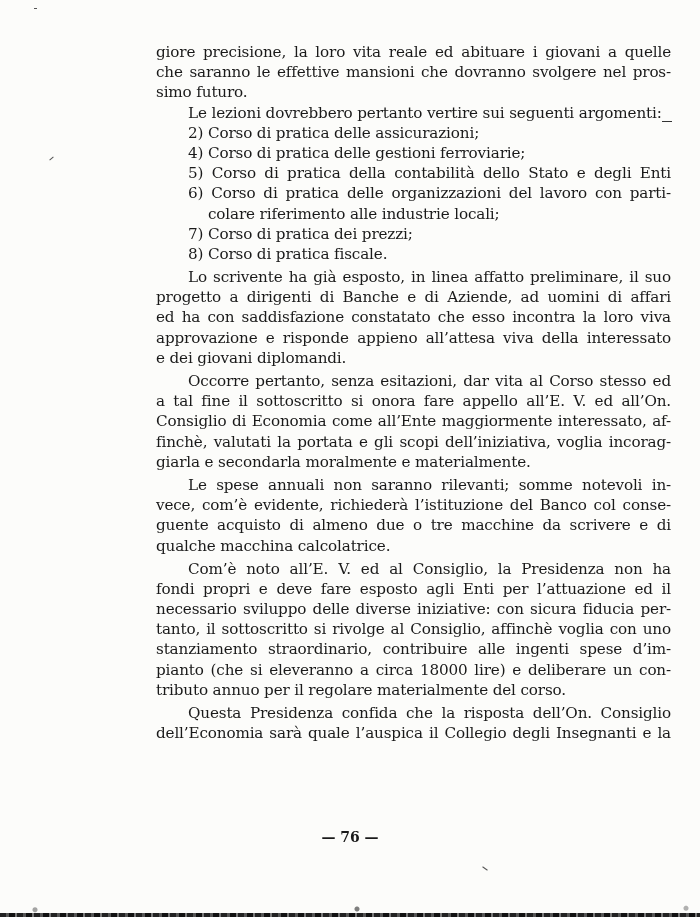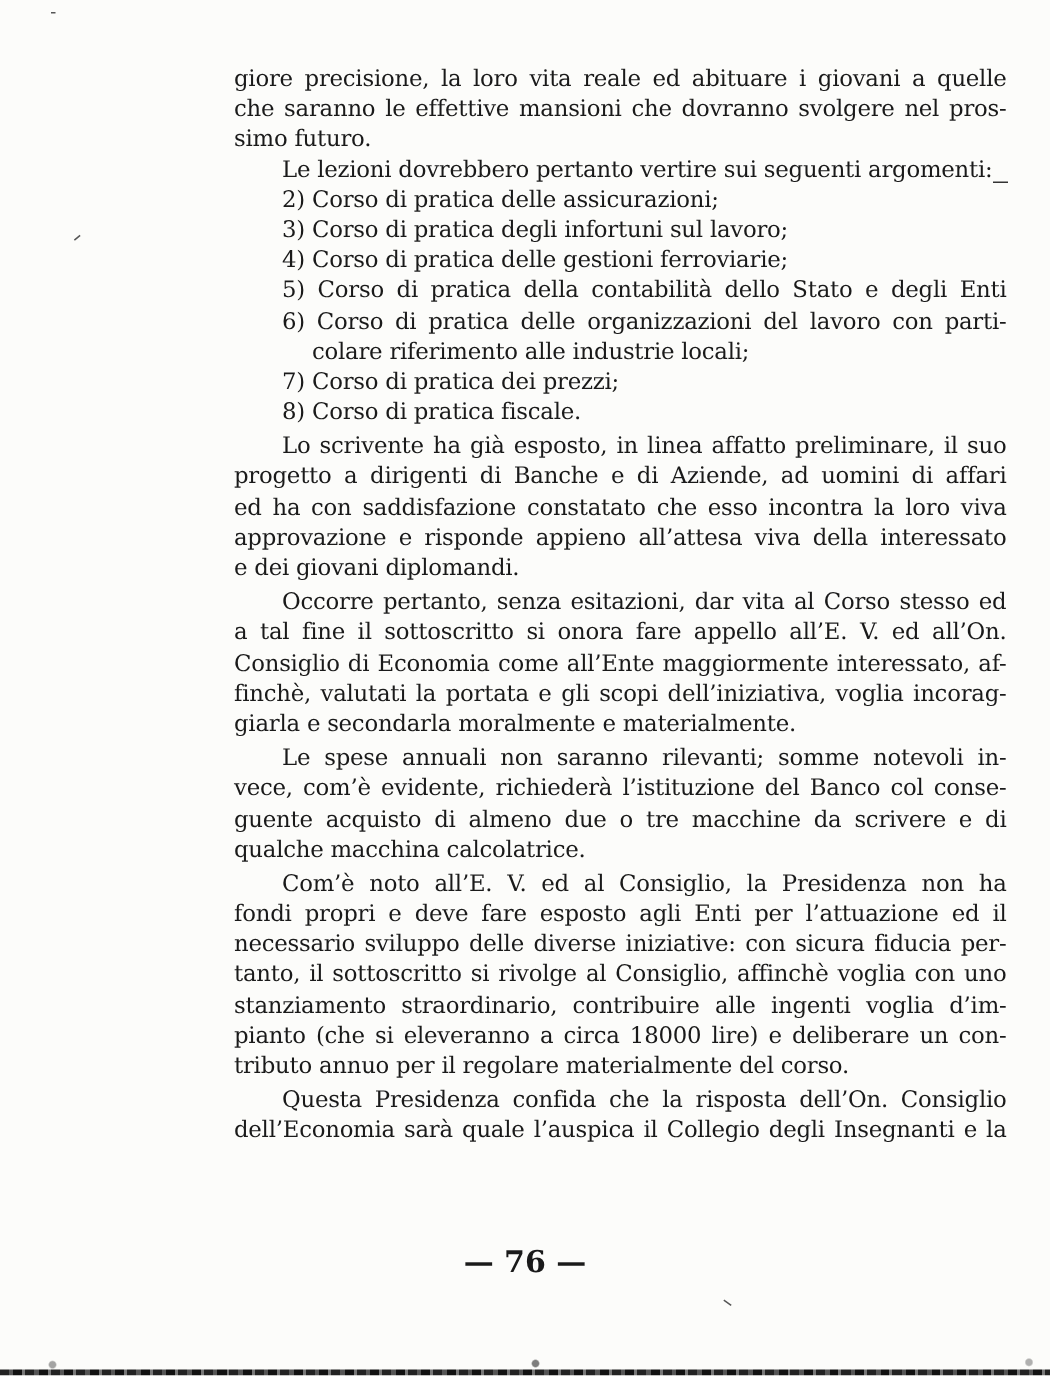--- a/index.html
+++ b/index.html
@@ -16,21 +16,21 @@
     letter-spacing: -0.15px;
   }
   .line.last { text-align-last: left; }
   .indent { padding-left: 32px; }
   .item { padding-left: 32px; text-align-last: left; }
   .item.cont { padding-left: 52px; }
   .item.wrap { text-align-last: justify; }
   .gap { height: 3px; }
   .pagenum {
     position: absolute; top: 829px; left: 0; width: 700px; text-align: center;
-    font-size: 20px; font-weight: bold;
+    font-size: 14px; font-weight: bold;
   }
   .dash-mark { position: absolute; left: 662px; top: 121px; width: 10px; height: 1px; background: #333; }
   .speck { position: absolute; background: #555; }
   .bottom-edge {
     position: absolute; left: 0; bottom: 0; width: 700px; height: 4px;
     background: repeating-linear-gradient(90deg, #222 0 6px, #555 6px 9px, #111 9px 15px, #777 15px 17px);
   }
   .bottom-fuzz {
     position: absolute; left: 0; bottom: 4px; width: 700px; height: 8px;
     background: radial-gradient(circle at 5% 60%, rgba(0,0,0,.35) 0 2px, transparent 3px),
@@ -46,21 +46,20 @@
     <div class="line">giore precisione, la loro vita reale ed abituare i giovani a quelle</div>
     <div class="line">che saranno le effettive mansioni che dovranno svolgere nel pros-</div>
     <div class="line last">simo futuro.</div>
   </div>
   <div>
     <div class="line last indent">Le lezioni dovrebbero pertanto vertire sui seguenti argomenti:</div>
   </div>
 
   <div>
     <div class="line item"><span>2)</span> <span>Corso di pratica delle assicurazioni;</span></div>
-    <div class="line item"><span>3)</span> <span>Corso di pratica degli infortuni sul lavoro;</span></div>
     <div class="line item"><span>4)</span> <span>Corso di pratica delle gestioni ferroviarie;</span></div>
     <div class="line item wrap"><span>5)</span> <span>Corso di pratica della contabilità dello Stato e degli Enti</span></div>
     <div class="line item wrap"><span>6)</span> <span>Corso di pratica delle organizzazioni del lavoro con parti-</span></div>
     <div class="line item cont">colare riferimento alle industrie locali;</div>
     <div class="line item"><span>7)</span> <span>Corso di pratica dei prezzi;</span></div>
     <div class="line item"><span>8)</span> <span>Corso di pratica fiscale.</span></div>
   </div>
 
   <div class="gap"></div>
   <div>
@@ -84,21 +83,21 @@
     <div class="line">vece, com’è evidente, richiederà l’istituzione del Banco col conse-</div>
     <div class="line">guente acquisto di almeno due o tre macchine da scrivere e di</div>
     <div class="line last">qualche macchina calcolatrice.</div>
   </div>
   <div class="gap"></div>
   <div>
     <div class="line indent">Com’è noto all’E. V. ed al Consiglio, la Presidenza non ha</div>
     <div class="line">fondi propri e deve fare esposto agli Enti per l’attuazione ed il</div>
     <div class="line">necessario sviluppo delle diverse iniziative: con sicura fiducia per-</div>
     <div class="line">tanto, il sottoscritto si rivolge al Consiglio, affinchè voglia con uno</div>
-    <div class="line">stanziamento straordinario, contribuire alle ingenti voglia d’im-</div>
+    <div class="line">stanziamento straordinario, contribuire alle ingenti spese d’im-</div>
     <div class="line">pianto (che si eleveranno a circa 18000 lire) e deliberare un con-</div>
     <div class="line last">tributo annuo per il regolare materialmente del corso.</div>
   </div>
   <div class="gap"></div>
   <div>
     <div class="line indent">Questa Presidenza confida che la risposta dell’On. Consiglio</div>
     <div class="line">dell’Economia sarà quale l’auspica il Collegio degli Insegnanti e la</div>
   </div>
 </div>
 

